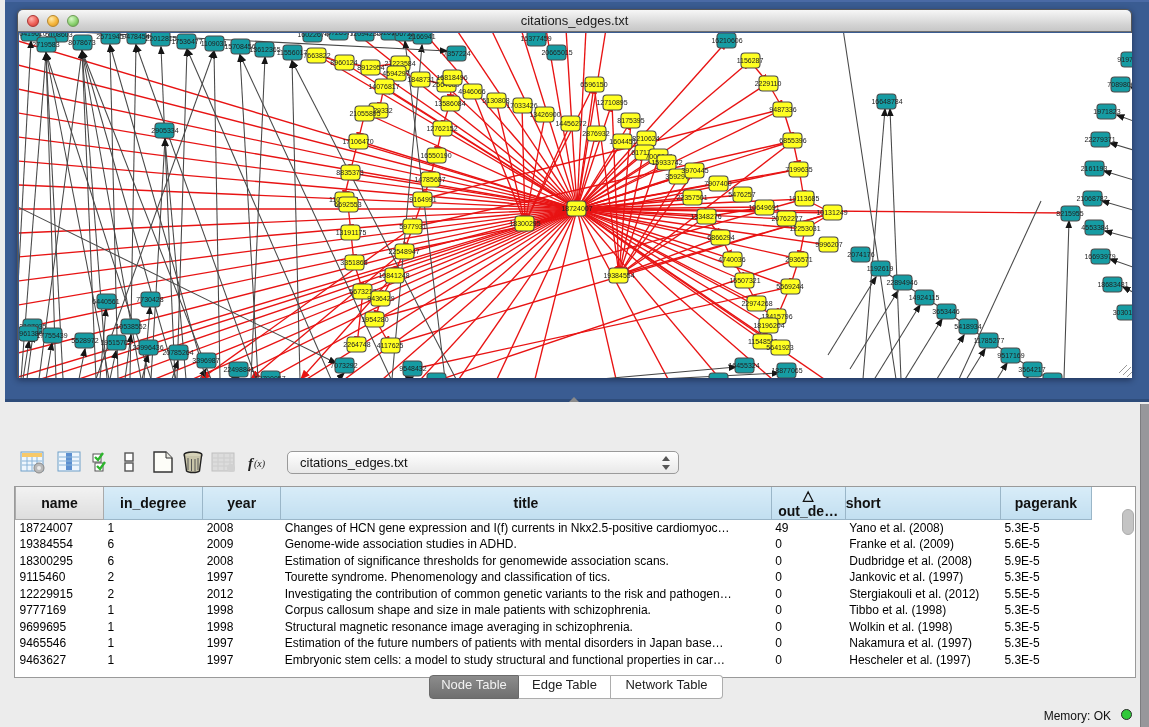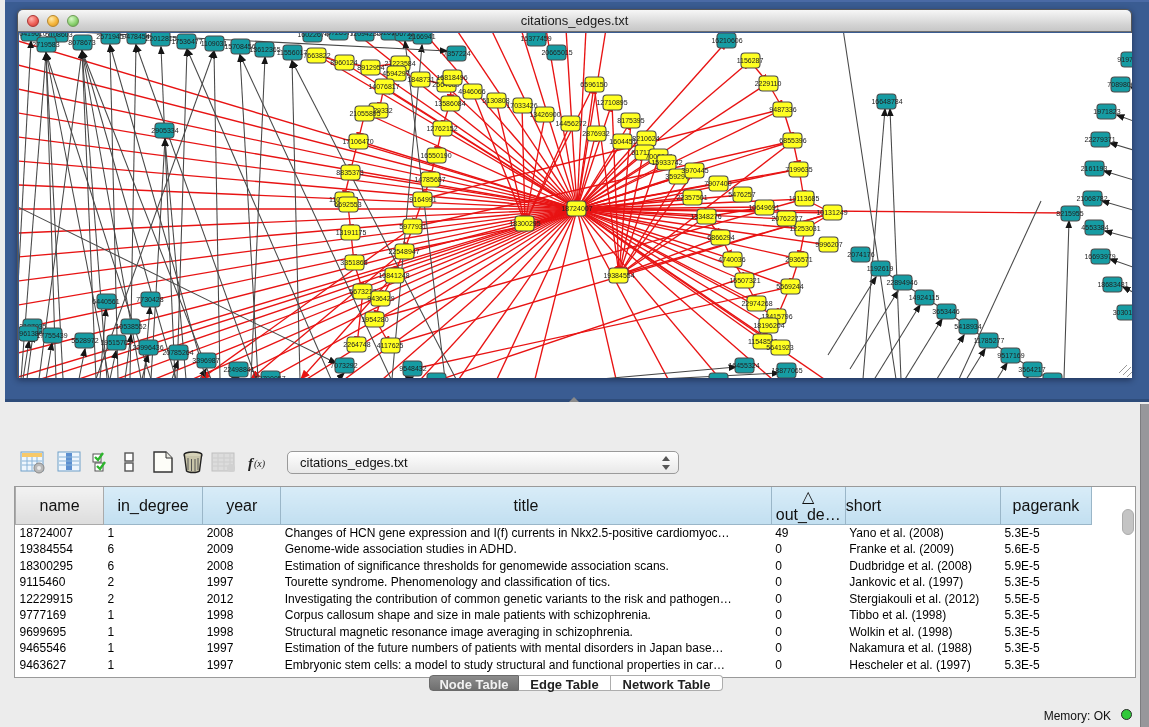--- a/index.html
+++ b/index.html
@@ -7,25 +7,25 @@
 #tbar {position:absolute;left:0;top:0;width:100%;height:22px;background:linear-gradient(#f7f7f7,#d3d3d3 70%,#c7c7c7);border-bottom:1px solid #6e6e6e;border-radius:5px 5px 0 0}
 #tbar .t {position:absolute;left:0;right:0;top:3px;text-align:center;font-size:13px;color:#1c1c1c}
 .tl {position:absolute;top:5px;width:12px;height:12px;border-radius:50%}
 #canvas {position:absolute;left:1px;top:23px;width:1113px;height:345px;background:#fff;overflow:hidden}
 #tp {position:absolute;left:0;top:402px;width:1149px;height:325px;background:#ececec}
 #tph {position:absolute;left:0;top:0;width:100%;height:30px;background:linear-gradient(#f2f2f2,#e4e4e4);border-top:1px solid #b5b5b5;border-bottom:1px solid #cfcfcf}
 #tph .t {position:absolute;left:14px;top:8px;font-size:13px;color:#333}
 #dd {position:absolute;left:287px;top:451px;width:392px;height:23px;border:1px solid #9a9a9a;border-radius:5px;background:linear-gradient(#fff,#e8e8e8);font-size:13px;color:#111;line-height:21px;padding-left:12px}
 #tablewrap {position:absolute;left:14px;top:486px;width:1122px;height:192px;background:#fff;border:1px solid #9a9a9a}
 table {border-collapse:collapse;table-layout:fixed;width:1077px;font-size:12px}
-th {background:linear-gradient(#d8ecf8,#c2dff0);border:1px solid #9ab6c8;border-top:none;font-weight:normal;font-size:16px;height:20px;color:#111}
+th {background:linear-gradient(#d8ecf8,#c2dff0);border:1px solid #9ab6c8;border-top:none;font-weight:bold;font-size:14px;height:20px;color:#111}
 td {height:16.5px;white-space:nowrap;overflow:hidden;color:#000;padding:0 2px 0 4px}
 .c1 {width:88px} .c2 {width:99px} .c3 {width:78px} .c4 {width:490px}
 .c5 {width:74px} .c6 {width:155px;text-align:left} .c7 {width:91px}
-#tabs {position:absolute;left:429px;top:675px;height:16px;display:flex;font-size:13px;font-weight:bold}
+#tabs {position:absolute;left:429px;top:675px;height:24px;display:flex;font-size:13px;font-weight:normal}
 #tabs div:nth-child(1){width:90px} #tabs div:nth-child(2){width:92px} #tabs div:nth-child(3){width:112px}
 #tabs div {line-height:16px;text-align:center;padding-top:1px;background:#fff;border:1px solid #adadad;border-left:none;color:#222}
 #tabs div:first-child {background:linear-gradient(#8c8c8c,#6f6f6f);color:#f2f2f2;border:1px solid #6a6a6a;border-radius:4px 0 0 4px}
 #tabs div:last-child {border-radius:0 4px 4px 0}
 #mem {position:absolute;right:38px;top:709px;font-size:12px;color:#111}
 #memdot {position:absolute;right:17px;top:709px;width:11px;height:11px;border-radius:50%;background:#31c93a;border:1.5px solid #2a2a2a}
 #rstrip {position:absolute;right:0;top:404px;width:9px;height:323px;background:#97979b;border-left:1px solid #7d7d80}
 .icon {position:absolute;top:451px}
 </style></head><body>
 <div id="desktop"></div>
@@ -701,21 +701,21 @@
           <td class="c5">0</td>
           <td class="c6">Wolkin et al. (1998)</td>
           <td class="c7">5.3E-5</td>
         </tr>
 <tr>
           <td class="c1">9465546</td>
           <td class="c2">1</td>
           <td class="c3">1997</td>
           <td class="c4">Estimation of the future numbers of patients with mental disorders in Japan base…</td>
           <td class="c5">0</td>
-          <td class="c6">Nakamura et al. (1988)</td>
+          <td class="c6">Nakamura et al. (1997)</td>
           <td class="c7">5.3E-5</td>
         </tr>
 <tr>
           <td class="c1">9463627</td>
           <td class="c2">1</td>
           <td class="c3">1997</td>
           <td class="c4">Embryonic stem cells: a model to study structural and functional properties in car…</td>
           <td class="c5">0</td>
           <td class="c6">Hescheler et al. (1997)</td>
           <td class="c7">5.3E-5</td>

